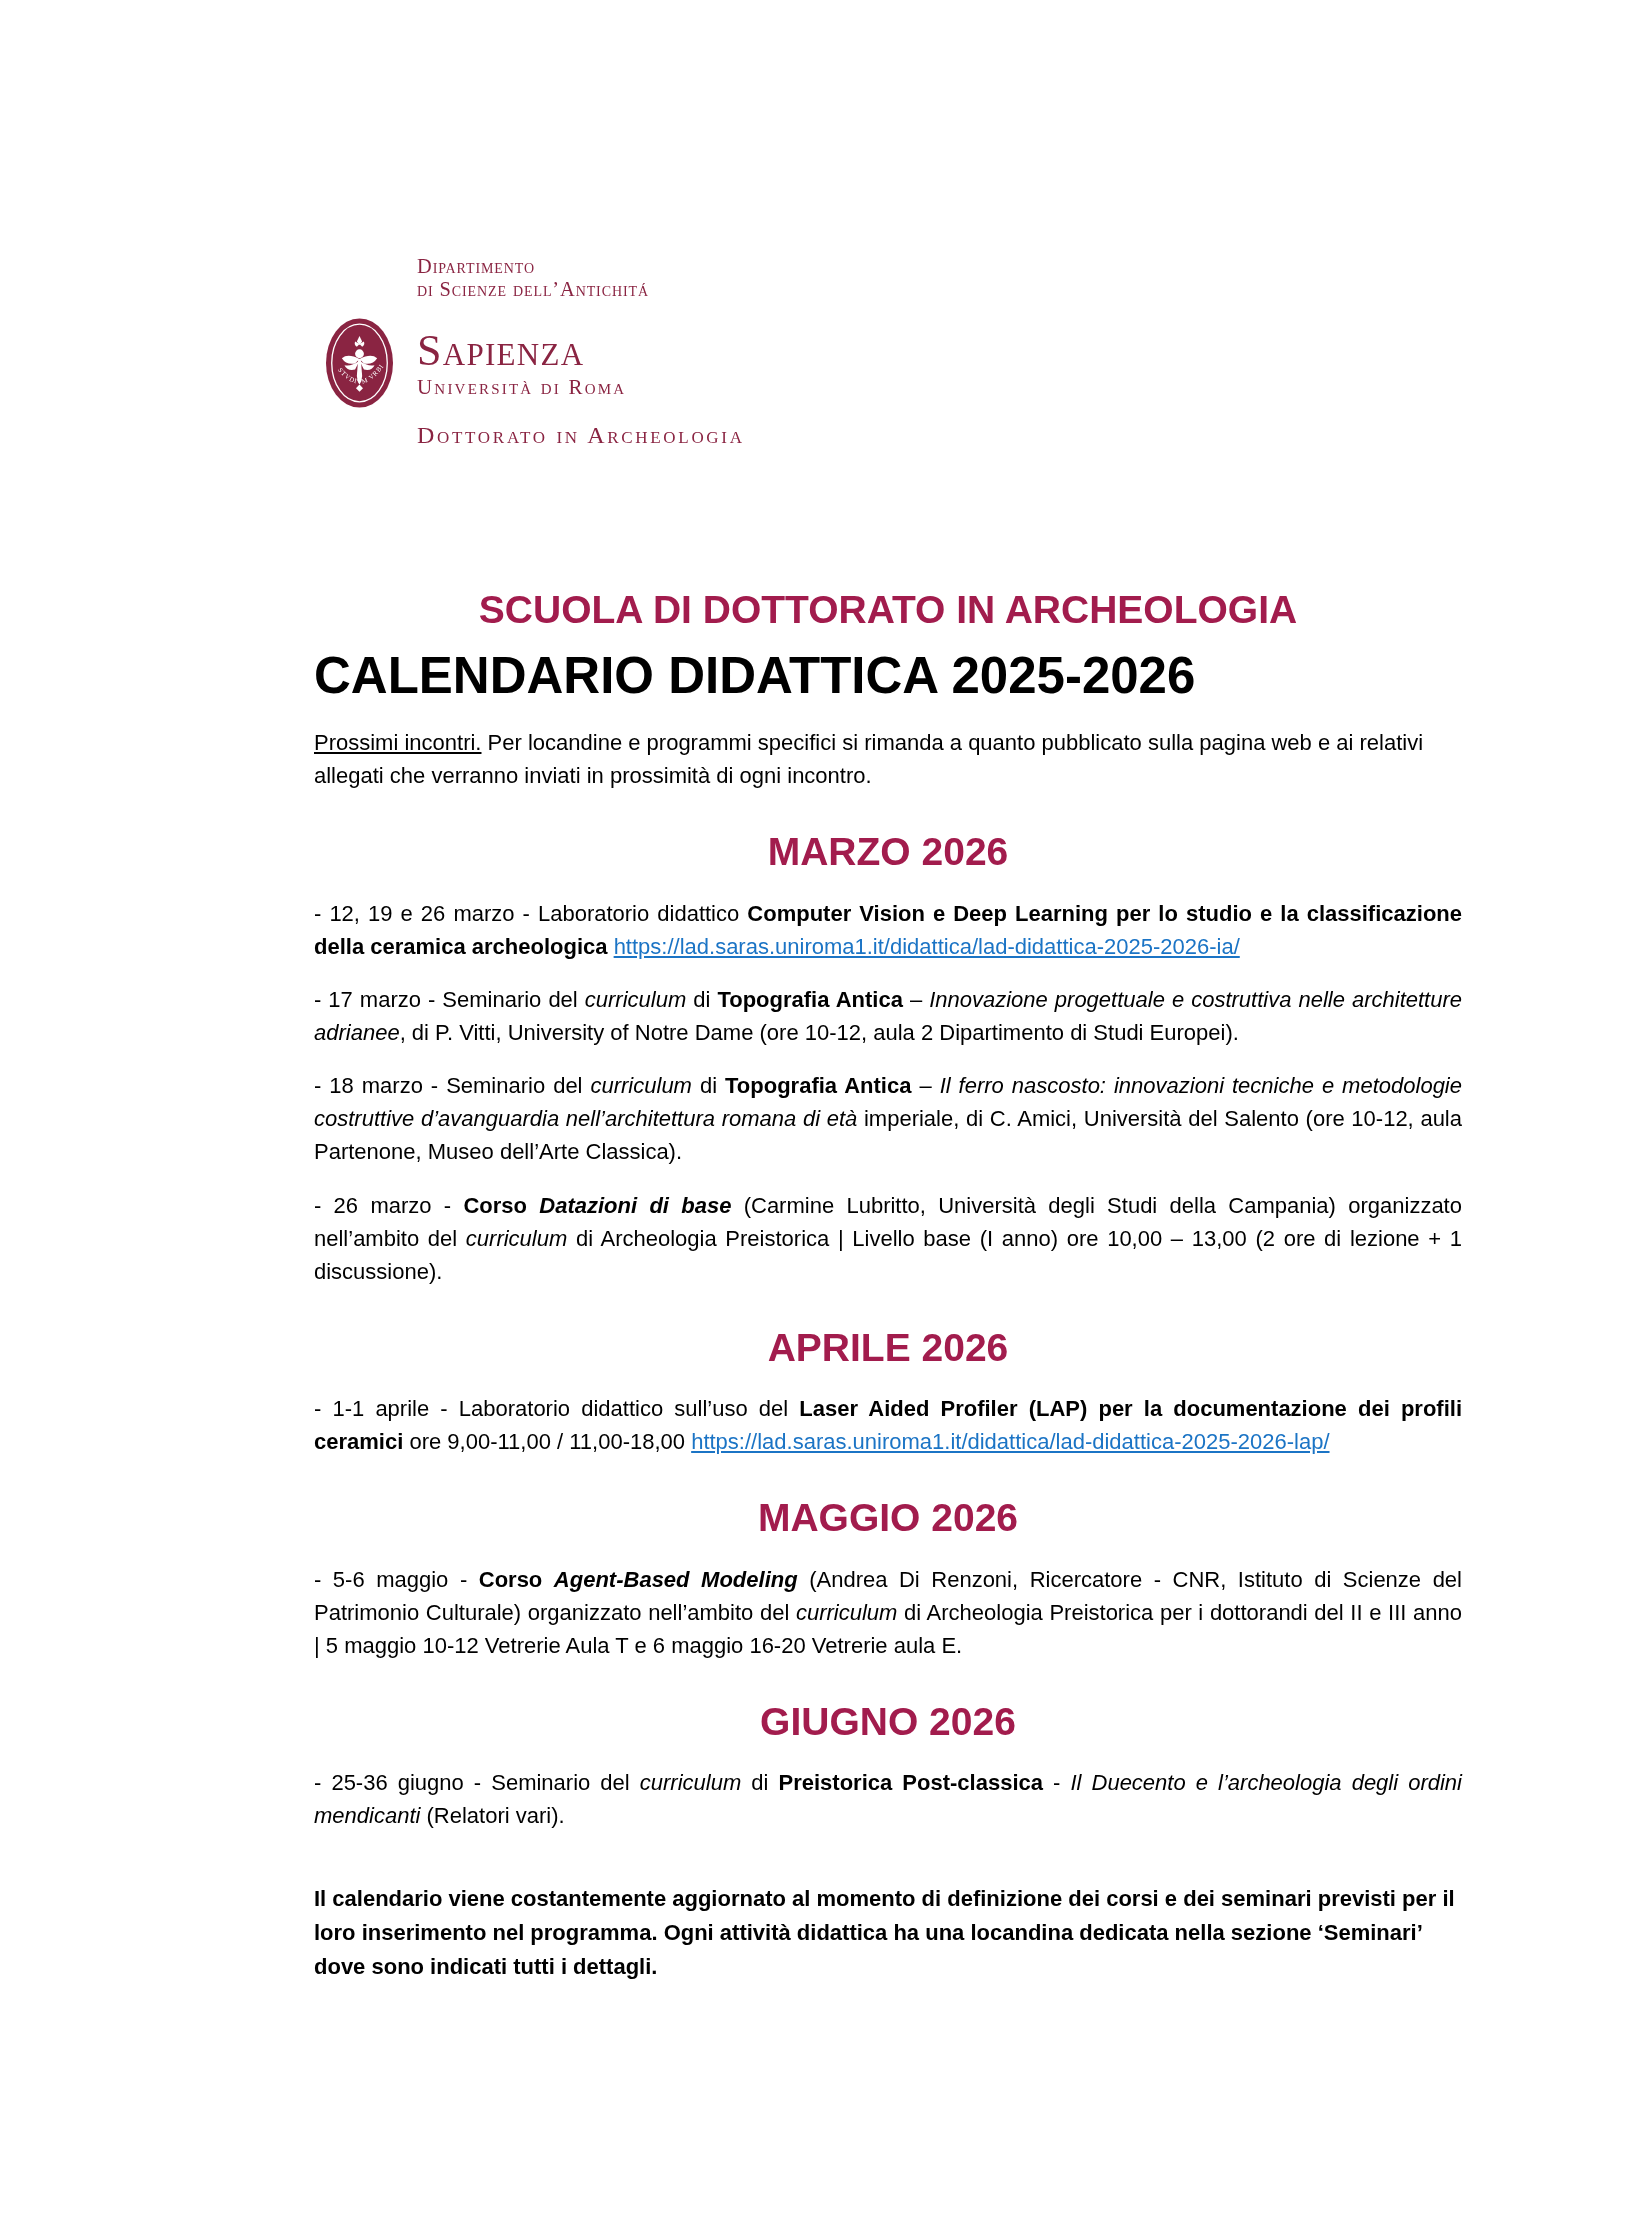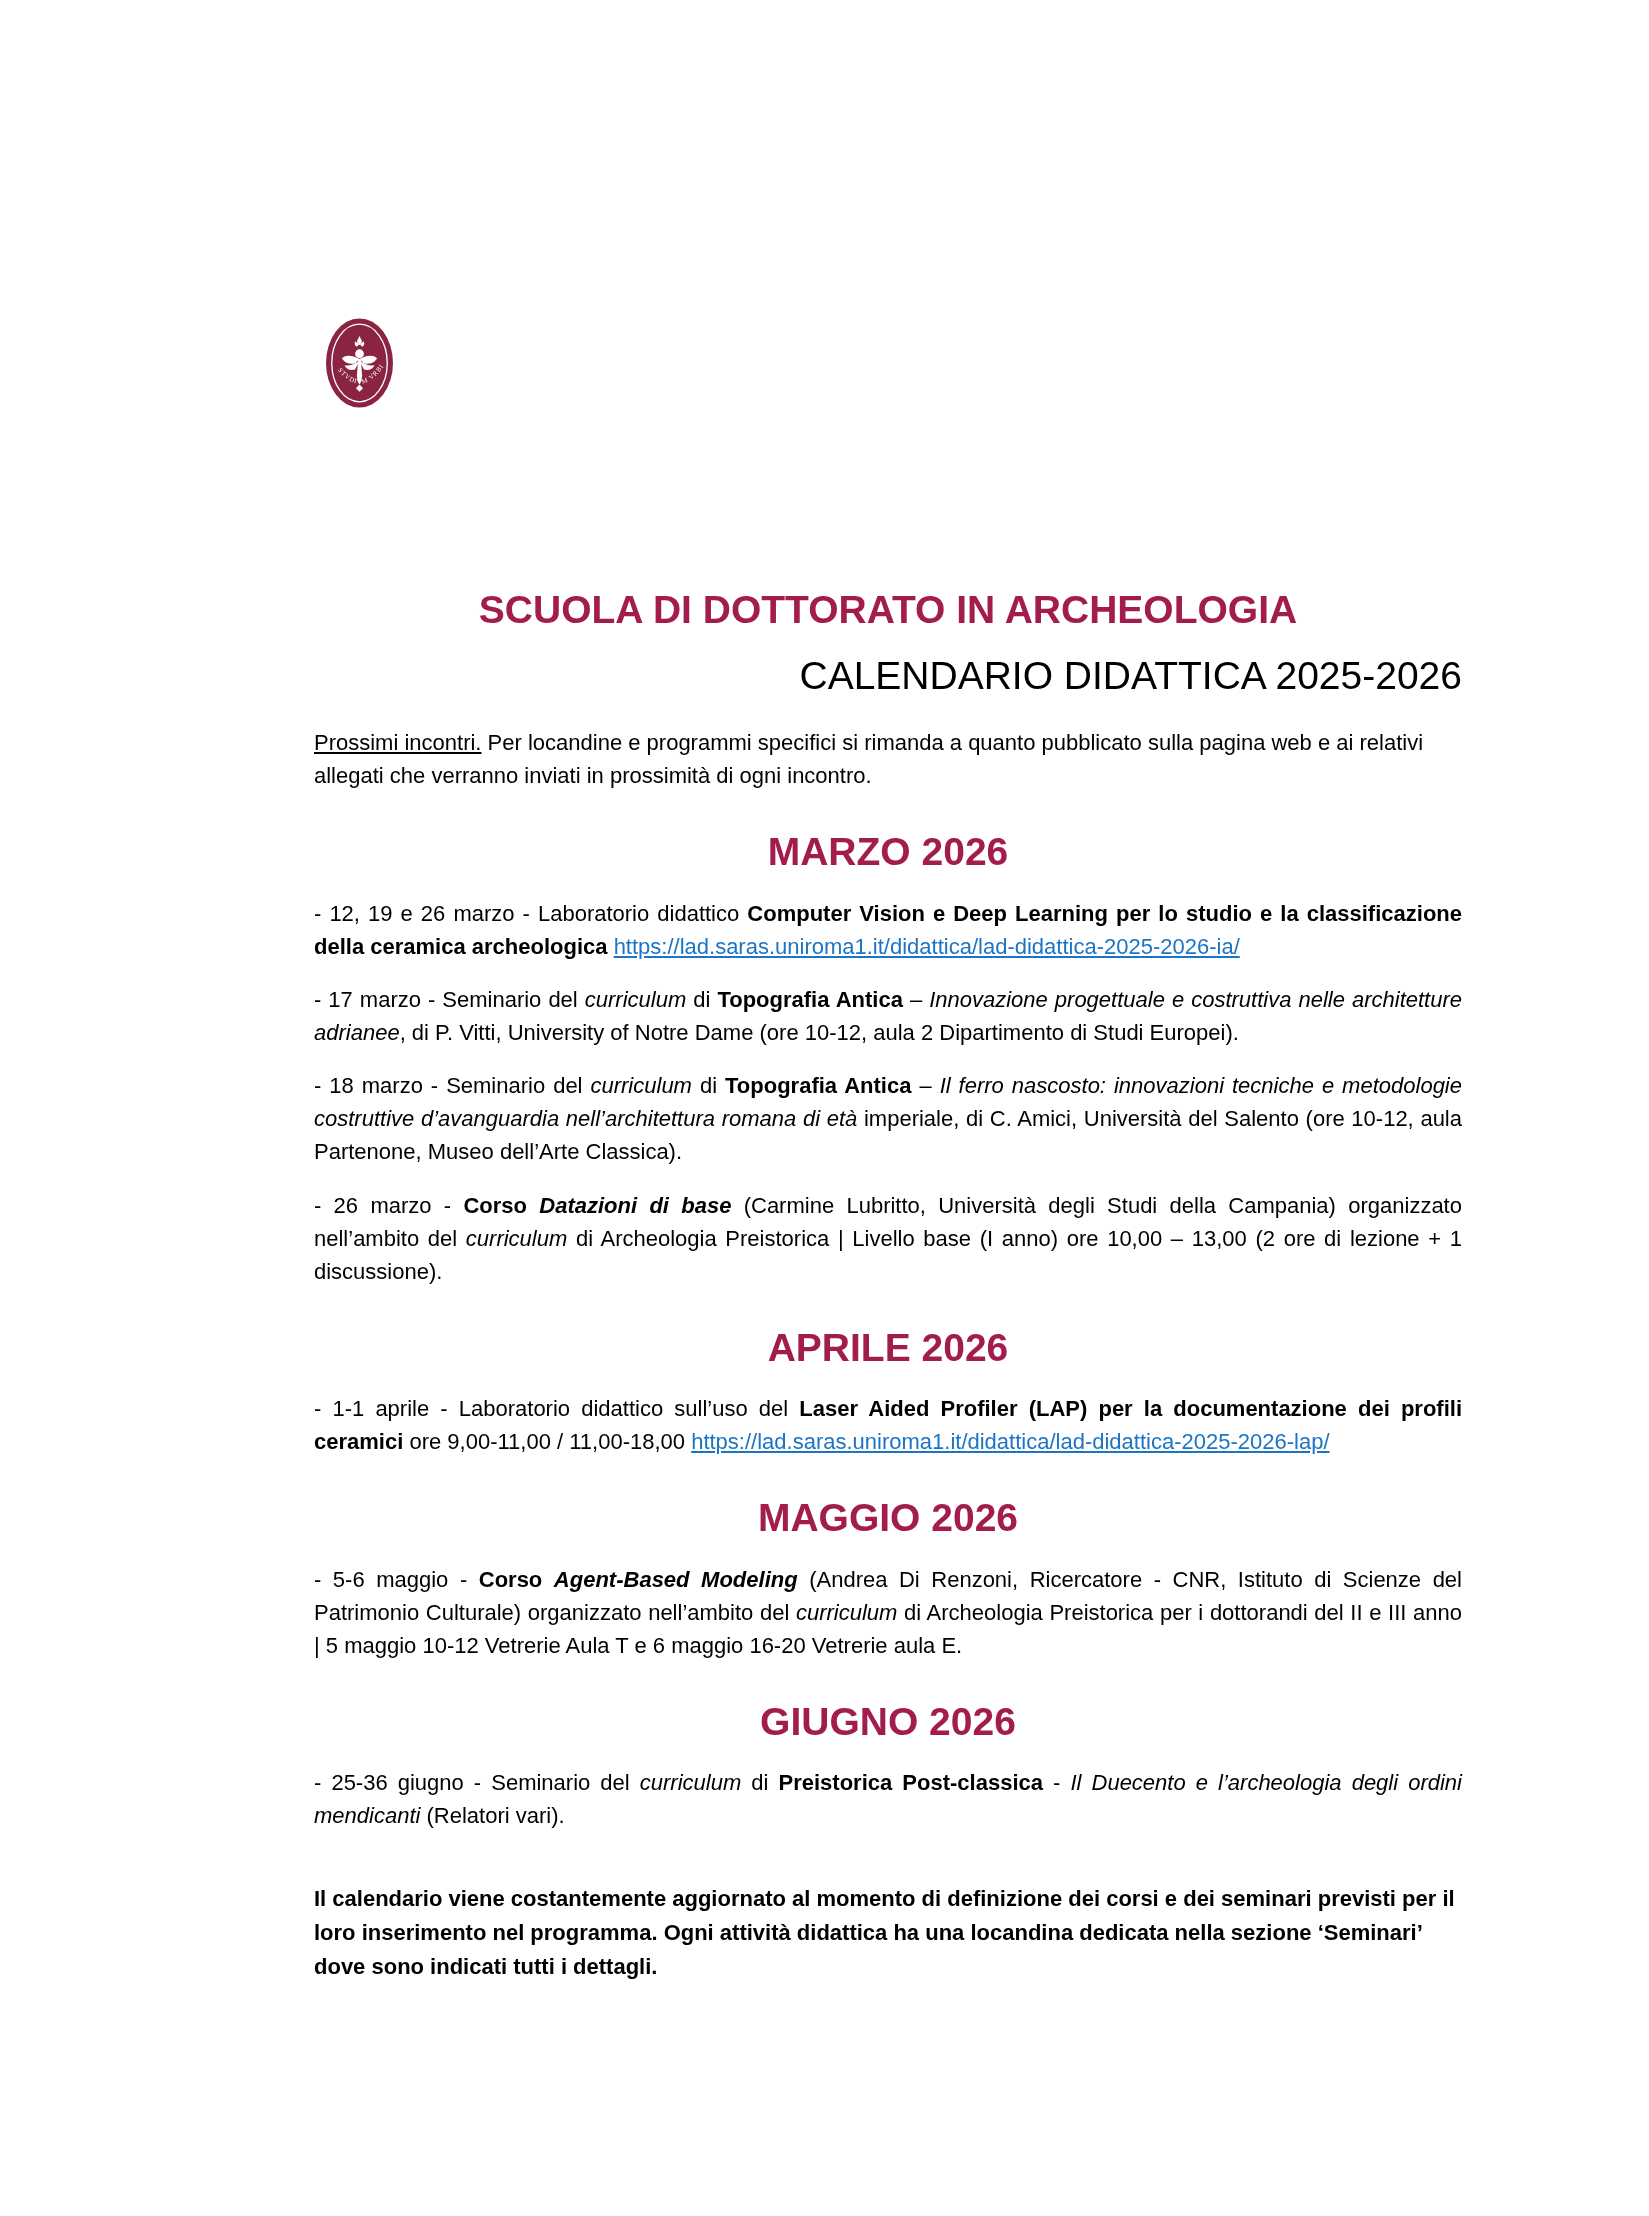--- a/index.html
+++ b/index.html
@@ -27,22 +27,22 @@
   .univ  { font-size: 21px; line-height: 22px; margin-top: 3.5px; letter-spacing: 2.2px; }
   .dott  { font-size: 24px; line-height: 26px; margin-top: 24px; letter-spacing: 2.7px; }
 
   
   .content { position: absolute; left: 314px; top: 585px; width: 1148px; }
   .h-title {
     font-size: 39px; line-height: 50px; font-weight: bold;
     text-align: center; margin: 0; color: #a21c4d;
   }
   .h-sub {
-    font-size: 39px; line-height: 50px; font-weight: normal;
-    text-align: right; margin: 16px 0 0 0; color: #000000;
+    font-size: 51px; line-height: 50px; font-weight: bold;
+    text-align: left; margin: 16px 0 0 0; color: #000000;
   }
   .intro {
     font-size: 22px; line-height: 33px; margin: 25px 0 0 0; text-align: left;
   }
   .intro .u { text-decoration: underline; }
   .month {
     font-size: 39px; line-height: 50px; font-weight: bold;
     text-align: center; color: #a21c4d; margin: 35px 0 19.5px 0;
   }
   p.event {
@@ -72,20 +72,29 @@
       <path d="M76 92 q26 -14 40 -2 q-10 16 -30 12 z" fill="#ffffff"></path>
       <path d="M76 96 q-20 14 -34 10 q6 14 24 10 z" fill="#ffffff"></path>
       <path d="M76 96 q20 14 34 10 q-6 14 -24 10 z" fill="#ffffff"></path>
       <path d="M73 92 h6 l3 38 q0 12 -6 20 q-6 -8 -6 -20 z" fill="#ffffff"></path>
       <path d="M76 150 l8 8 -8 8 -8 -8 z" fill="#ffffff"></path>
       <path id="motto-arc" d="M 22 110 Q 76 186 130 110" fill="none"></path>
       <text font-family="Liberation Serif, serif" font-size="15" fill="#ffffff" letter-spacing="2">
         <textPath href="#motto-arc" startOffset="6%">STVDIVM VRBIS</textPath>
       </text>
     </svg>
+    <div class="logo-text">
+      <div class="dept">
+        <div>Dipartimento</div>
+        <div>di Scienze dell’Antichitá</div>
+      </div>
+      <div class="sapienza">Sapienza</div>
+      <div class="univ">Università di Roma</div>
+      <div class="dott">Dottorato in Archeologia</div>
+    </div>
   </div>
 
   <div class="content">
     <h1 class="h-title">SCUOLA DI DOTTORATO IN ARCHEOLOGIA</h1>
     <h2 class="h-sub">CALENDARIO DIDATTICA 2025-2026</h2>
 
     <p class="intro"><span class="u">Prossimi incontri.</span><span> Per locandine e programmi specifici si rimanda a quanto pubblicato sulla pagina web e ai relativi allegati che verranno inviati in prossimità di ogni incontro.</span></p>
 
     <div id="sections">
         <h3 class="month">MARZO 2026</h3>

